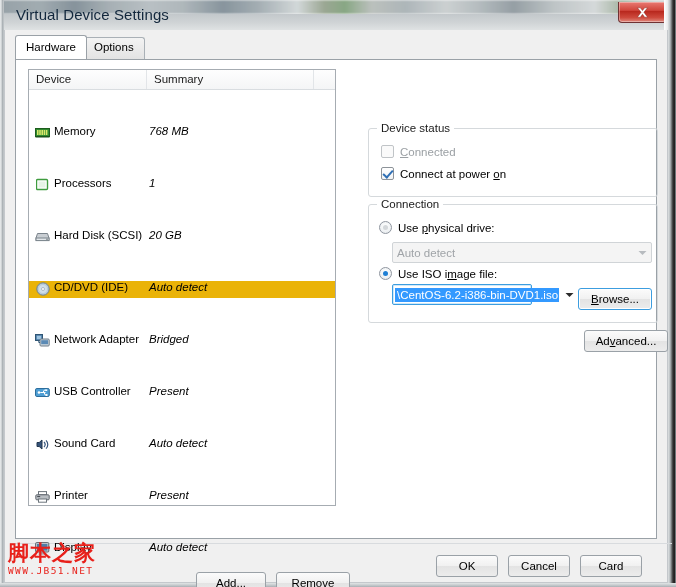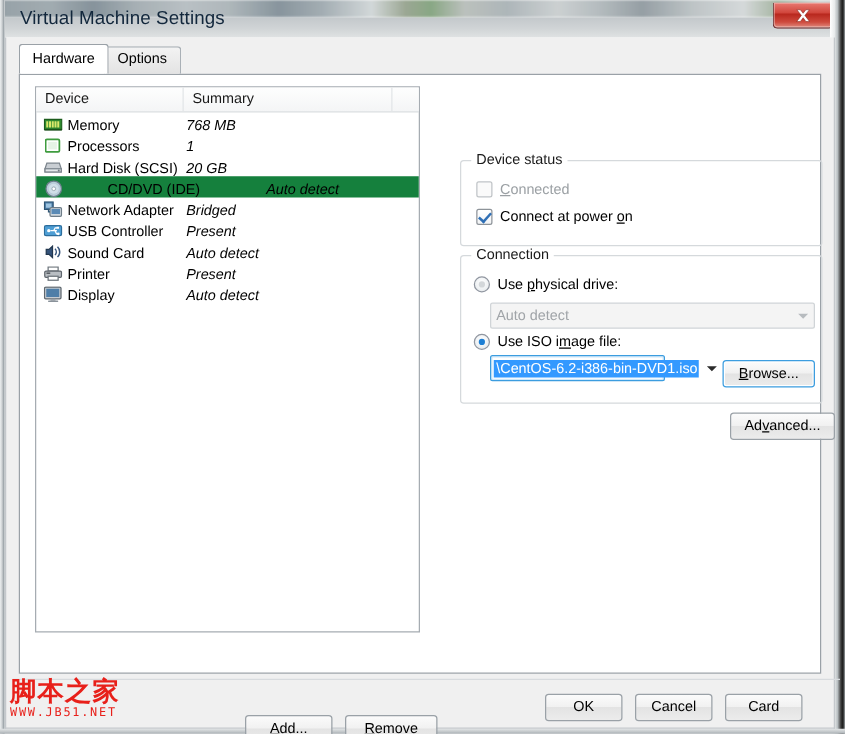--- a/index.html
+++ b/index.html
@@ -162,27 +162,28 @@
     border-right: 1px solid #e2e5e8;
     color: #1a1a1a;
     white-space: nowrap;
   }
   .hcell.c0 { width: 118px; }
   .hcell.c1 { width: 167px; }
   .hcell.c2 { width: 21px; border-right: none; }
 
   .devrow {
     display: flex;
-    align-items: flex-end;
+    align-items: flex-start;
     height: 17px;
     padding-left: 5px;
     box-sizing: border-box;
     cursor: default;
-  }
-  .devrow.selected { background: #15803d; gap: 32px; }
+    margin-top: 35px;
+  }
+  .devrow.selected { background: #eab308; }
   .devrow .ic {
     width: 17px; height: 15px;
     margin-right: 3px;
     flex: 0 0 17px;
     display: flex; align-items: center; justify-content: center;
   }
   .devrow .nm { width: 95px; font-size: 11.5px; white-space: nowrap; }
   .devrow .sm { font-size: 11.5px; white-space: nowrap; font-style: italic; }
 
   
@@ -363,21 +364,21 @@
   }
 </style>
 </head>
 <body>
 
 <div id="window">
 
   <div id="glass"></div>
   <div id="glass2"></div>
 
-  <div id="title-text">Virtual Machine Settings</div>
+  <div id="title-text">Virtual Device Settings</div>
 
   <div id="close-button">
     <svg width="13" height="11" viewBox="0 0 13 11">
       <path d="M1.5,0.8 L4.3,0.8 L6.5,3.6 L8.7,0.8 L11.5,0.8 L7.9,5.3 L11.6,10.2 L8.7,10.2 L6.5,7.2 L4.3,10.2 L1.4,10.2 L5.1,5.3 Z" fill="#ffffff" stroke="#7a1f17" stroke-width="0.4"></path>
     </svg>
   </div>
 
   <div id="edge-left"></div>
   <div id="edge-right-hi"></div>
   <div id="edge-right"></div>

